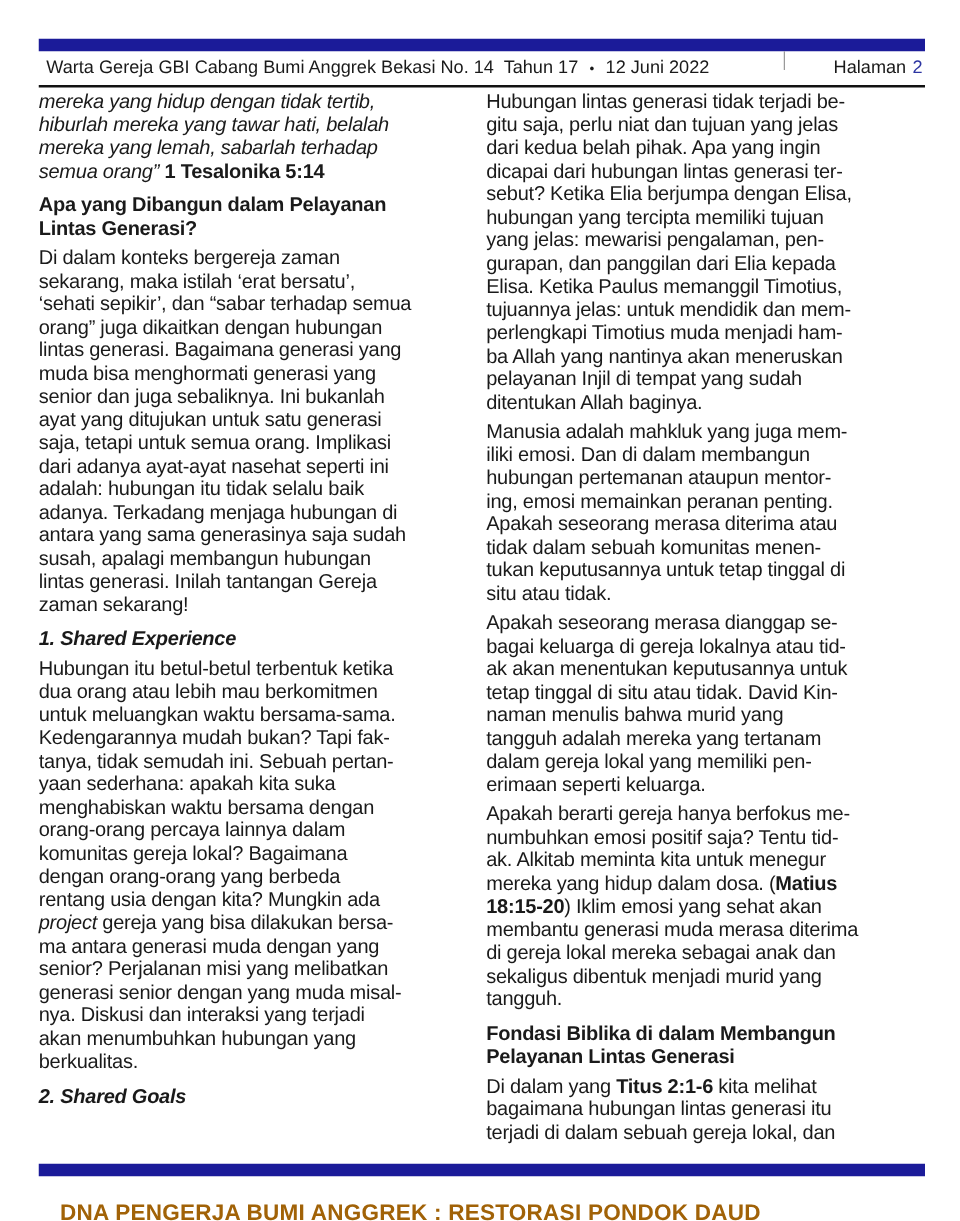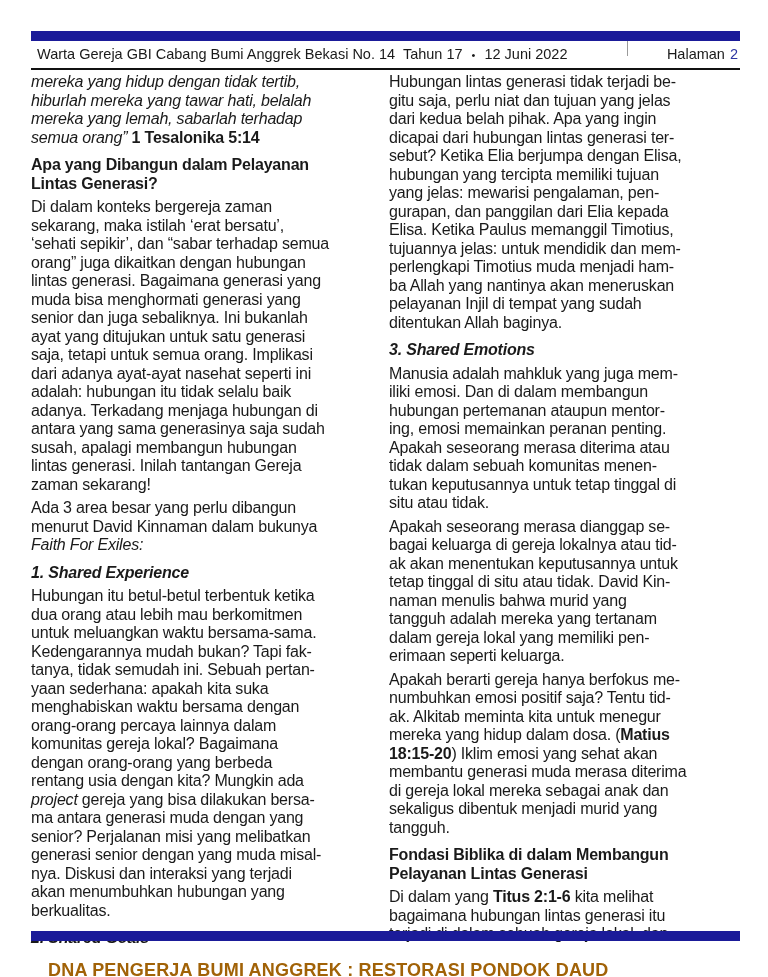--- a/index.html
+++ b/index.html
@@ -88,23 +88,20 @@
 senior dan juga sebaliknya. Ini bukanlah
 ayat yang ditujukan untuk satu generasi
 saja, tetapi untuk semua orang. Implikasi
 dari adanya ayat-ayat nasehat seperti ini
 adalah: hubungan itu tidak selalu baik
 adanya. Terkadang menjaga hubungan di
 antara yang sama generasinya saja sudah
 susah, apalagi membangun hubungan
 lintas generasi. Inilah tantangan Gereja
 zaman sekarang!</span></div>
-        <div class="block paragraph"><span>Ada 3 area besar yang perlu dibangun
-menurut David Kinnaman dalam bukunya
-</span><span class="seg-i">Faith For Exiles:</span></div>
         <div class="block subheading"><span class="seg-bi">1. Shared Experience</span></div>
         <div class="block paragraph"><span>Hubungan itu betul-betul terbentuk ketika
 dua orang atau lebih mau berkomitmen
 untuk meluangkan waktu bersama-sama.
 Kedengarannya mudah bukan? Tapi fak-
 tanya, tidak semudah ini. Sebuah pertan-
 yaan sederhana: apakah kita suka
 menghabiskan waktu bersama dengan
 orang-orang percaya lainnya dalam
 komunitas gereja lokal? Bagaimana
@@ -127,21 +124,20 @@
 sebut? Ketika Elia berjumpa dengan Elisa,
 hubungan yang tercipta memiliki tujuan
 yang jelas: mewarisi pengalaman, pen-
 gurapan, dan panggilan dari Elia kepada
 Elisa. Ketika Paulus memanggil Timotius,
 tujuannya jelas: untuk mendidik dan mem-
 perlengkapi Timotius muda menjadi ham-
 ba Allah yang nantinya akan meneruskan
 pelayanan Injil di tempat yang sudah
 ditentukan Allah baginya.</span></div>
-        <div class="block subheading"><span class="seg-bi">3. Shared Emotions</span></div>
         <div class="block paragraph"><span>Manusia adalah mahkluk yang juga mem-
 iliki emosi. Dan di dalam membangun
 hubungan pertemanan ataupun mentor-
 ing, emosi memainkan peranan penting.
 Apakah seseorang merasa diterima atau
 tidak dalam sebuah komunitas menen-
 tukan keputusannya untuk tetap tinggal di
 situ atau tidak.</span></div>
         <div class="block paragraph"><span>Apakah seseorang merasa dianggap se-
 bagai keluarga di gereja lokalnya atau tid-

